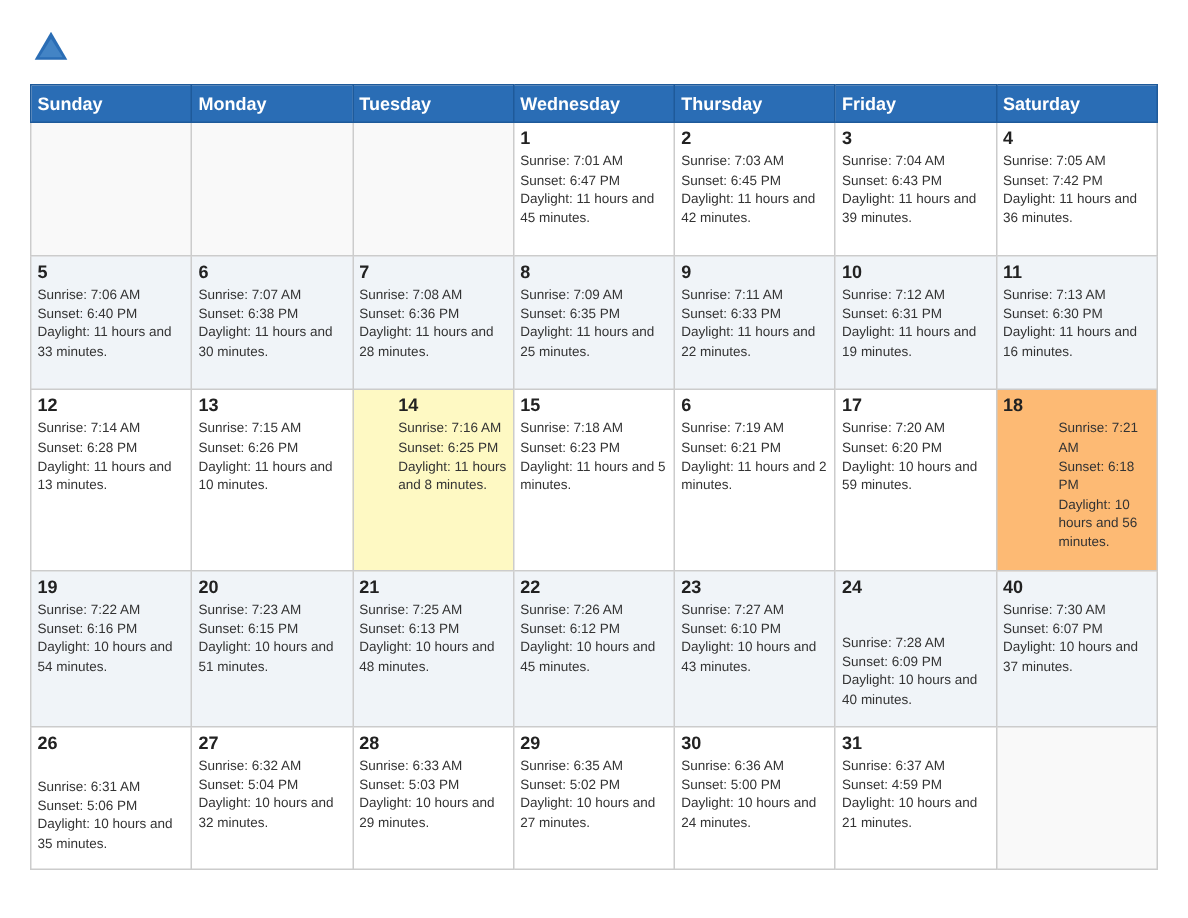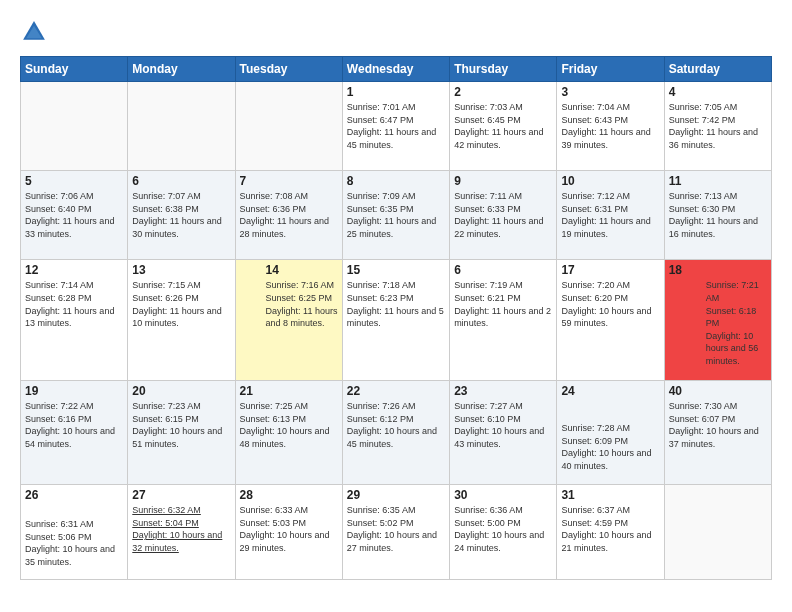--- a/index.html
+++ b/index.html
@@ -248,21 +248,21 @@
             <div class="day-info" style="white-space: pre-line;">Sunrise: 7:19 AM
 Sunset: 6:21 PM
 Daylight: 11 hours and 2 minutes.</div>
           </td>
           <td style="background: rgb(255, 255, 255);">
             <span class="day-number">17</span>
             <div class="day-info" style="white-space: pre-line;">Sunrise: 7:20 AM
 Sunset: 6:20 PM
 Daylight: 10 hours and 59 minutes.</div>
           </td>
-          <td style="background: #ef4444;">
+          <td style="background: #fdba74;">
             <span class="day-number">18</span>
             <div class="day-info" style="white-space: pre-line; margin-left: 37px;">Sunrise: 7:21 AM
 Sunset: 6:18 PM
 Daylight: 10 hours and 56 minutes.</div>
           </td>
         </tr>
         <tr style="background: rgb(247, 249, 252);">
           <td style="background: rgb(240, 244, 248);">
             <span class="day-number">19</span>
             <div class="day-info" style="white-space: pre-line;">Sunrise: 7:22 AM
@@ -308,21 +308,21 @@
         </tr>
         <tr>
           <td style="background: rgb(255, 255, 255);">
             <span class="day-number">26</span>
             <div class="day-info" style="white-space: pre-line; margin-top: 16px;">Sunrise: 6:31 AM
 Sunset: 5:06 PM
 Daylight: 10 hours and 35 minutes.</div>
           </td>
           <td style="background: rgb(255, 255, 255);">
             <span class="day-number">27</span>
-            <div class="day-info" style="white-space: pre-line; text-decoration: underline;">Sunrise: 6:32 AM
+            <div class="day-info" style="white-space: pre-line;">Sunrise: 6:32 AM
 Sunset: 5:04 PM
 Daylight: 10 hours and 32 minutes.</div>
           </td>
           <td style="background: rgb(255, 255, 255);">
             <span class="day-number">28</span>
             <div class="day-info" style="white-space: pre-line;">Sunrise: 6:33 AM
 Sunset: 5:03 PM
 Daylight: 10 hours and 29 minutes.</div>
           </td>
           <td style="background: rgb(255, 255, 255);">

